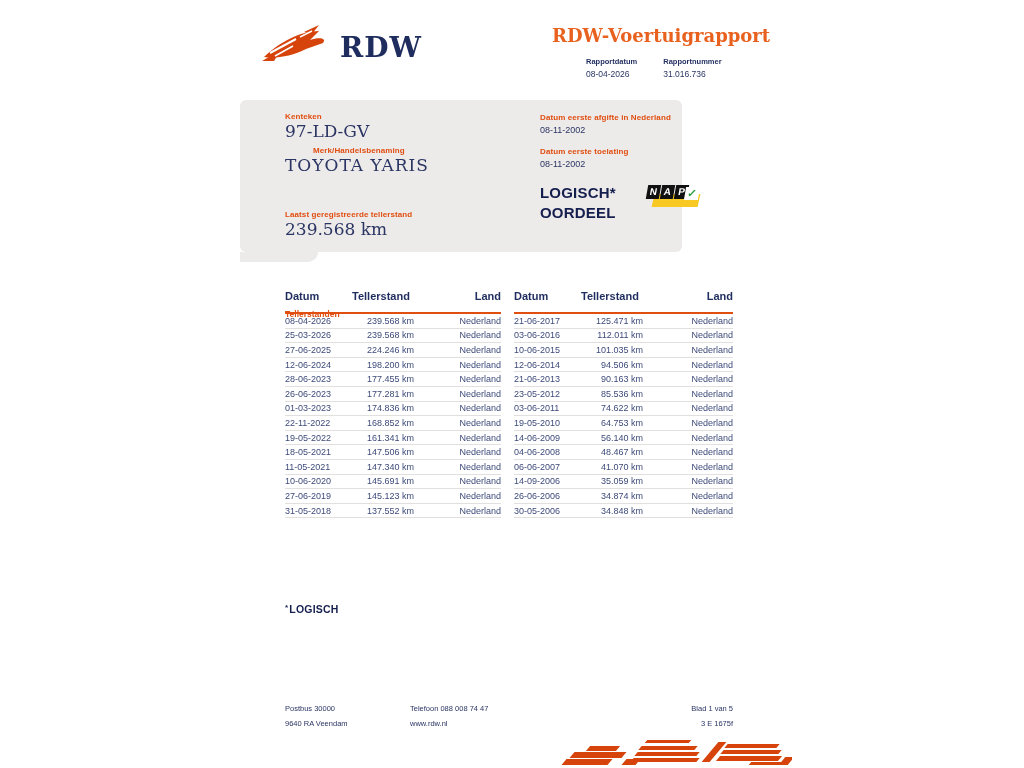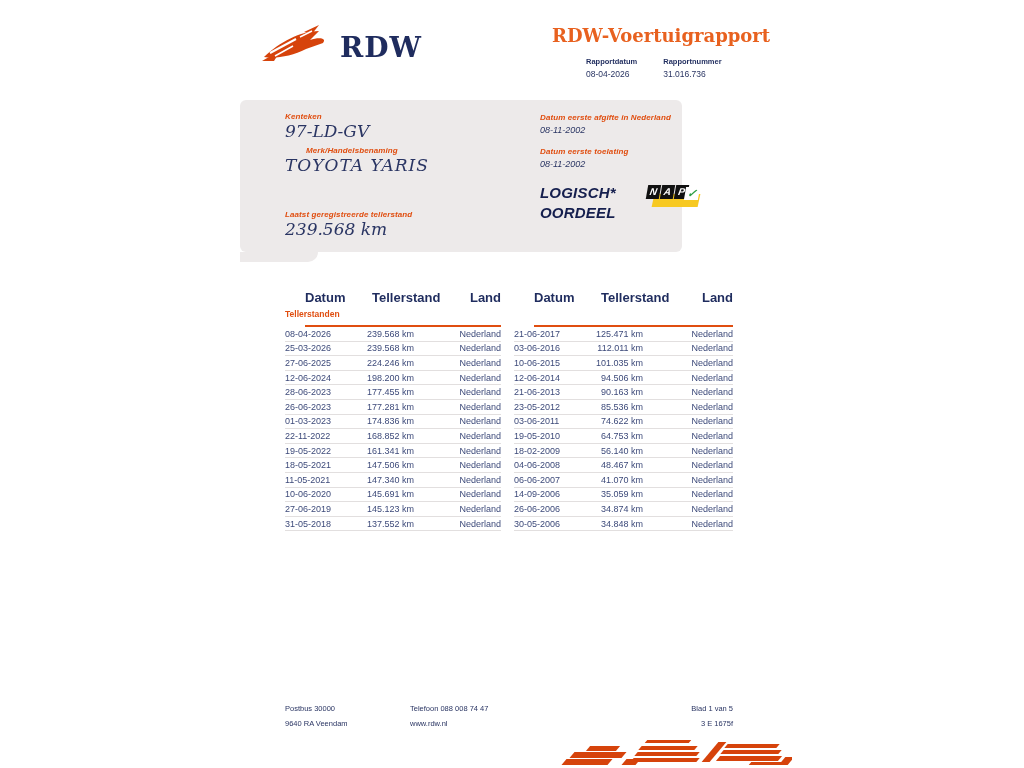--- a/index.html
+++ b/index.html
@@ -18,21 +18,21 @@
   .doc-title {
     font-family:"DejaVu Serif", serif; font-weight:bold; font-size:18px; color:#e8611f;margin-left:12px;
   }
   .report-meta { position:absolute; left:540px; top:57px; display:flex; gap:26px;margin-left:46px; }
   .meta-label { font-size:7.5px; font-weight:bold; color:#1f2c5e; }
   .meta-value { font-size:8.5px; color:#2a3563; margin-top:3px; }
 
   
   .summary-box {
     position:absolute; left:240px; top:100px; width:442px; height:152px;
-    background:#edeaea; border-radius:6px;font-style:italic;
+    background:#edeaea; border-radius:6px;
   }
   .summary-box::after {
     content:""; position:absolute; left:0; bottom:-10px; width:78px; height:10px;
     background:#edeaea; border-radius:0 0 10px 0;
   }
   .f-label { font-size:8px; font-weight:bold; color:#e04e10; letter-spacing:.1px; }
   .f-serif { font-family:"DejaVu Serif", serif; font-size:17px; color:#2a3563; }
   .f-small { font-size:9px; color:#2a3563; }
   .sb-item { position:absolute; }
   .oordeel {
@@ -59,22 +59,22 @@
     line-height:13px; transform:skewX(-10deg);
   }
 
   
   .meter-heading { position:absolute; left:285px; top:277px; font-size:8.5px; font-weight:bold; color:#e04e10;margin-top:32px; }
   .tables { position:absolute; left:285px; top:290px; display:flex; gap:13px; }
   .mtable { display:flex; flex-direction:column; }
   .mtable.left  { width:216px; }
   .mtable.right { width:219px; }
   .thead {
-    display:flex; border-bottom:2px solid #e04e10; padding-bottom:20px;
-    font-size:13px; font-weight:bold; color:#1f2c5e;margin-left:20px;
+    display:flex; border-bottom:2px solid #e04e10; padding-bottom:10px;
+    font-size:11px; font-weight:bold; color:#1f2c5e;
   }
   .trow {
     display:flex; border-bottom:1px solid #e2dfdf; height:14.6px; align-items:center;
     font-size:9px; color:#3d4a7a;
   }
   .tcell { display:block; }
   .c-datum  { width:67px; text-align:left; }
   .c-teller { width:62px; text-align:right; }
   .c-land   { flex:1; text-align:right; }
 
@@ -128,21 +128,21 @@
     </div>
     <div>
       <div class="meta-label">Rapportnummer</div>
       <div class="meta-value">31.016.736</div>
     </div>
   </div>
 
   <div class="summary-box">
     <div class="sb-item f-label" style="left:45px; top:12px;">Kenteken</div>
     <div class="sb-item f-serif" style="left:45px; top:21px;">97-LD-GV</div>
-    <div class="sb-item f-label" style="left:38px; top:46px;padding-left:28px;">Merk/Handelsbenaming</div>
+    <div class="sb-item f-label" style="left:45px; top:46px;padding-left:28px;">Merk/Handelsbenaming</div>
     <div class="sb-item f-serif" style="left:45px; top:55px; letter-spacing:1px;">TOYOTA YARIS</div>
     <div class="sb-item f-label" style="left:45px; top:110px;">Laatst geregistreerde tellerstand</div>
     <div class="sb-item f-serif" style="left:45px; top:119px;">239.568 km</div>
 
     <div class="sb-item f-label" style="left:300px; top:13px;">Datum eerste afgifte in Nederland</div>
     <div class="sb-item f-small" style="left:300px; top:25px;">08-11-2002</div>
     <div class="sb-item f-label" style="left:300px; top:47px;">Datum eerste toelating</div>
     <div class="sb-item f-small" style="left:300px; top:59px;">08-11-2002</div>
 
     <div class="oordeel">
@@ -282,21 +282,21 @@
             <span class="tcell c-datum">03-06-2011</span>
             <span class="tcell c-teller">74.622 km</span>
             <span class="tcell c-land">Nederland</span>
           </div>
           <div class="trow">
             <span class="tcell c-datum">19-05-2010</span>
             <span class="tcell c-teller">64.753 km</span>
             <span class="tcell c-land">Nederland</span>
           </div>
           <div class="trow">
-            <span class="tcell c-datum">18-02-2009</span>
+            <span class="tcell c-datum">14-06-2009</span>
             <span class="tcell c-teller">56.140 km</span>
             <span class="tcell c-land">Nederland</span>
           </div>
           <div class="trow">
             <span class="tcell c-datum">04-06-2008</span>
             <span class="tcell c-teller">48.467 km</span>
             <span class="tcell c-land">Nederland</span>
           </div>
           <div class="trow">
             <span class="tcell c-datum">06-06-2007</span>
@@ -316,20 +316,23 @@
           <div class="trow">
             <span class="tcell c-datum">30-05-2006</span>
             <span class="tcell c-teller">34.848 km</span>
             <span class="tcell c-land">Nederland</span>
           </div>
         </div>
     </div>
   </div>
 
   <div class="footnote">
+    <div class="fn-head">
+      <span class="fn-ast">*</span><span>LOGISCH</span>
+    </div>
   </div>
 
   <div class="footer-col footer-left">
     <div>Postbus 30000</div>
     <div>9640 RA Veendam</div>
   </div>
   <div class="footer-col footer-middle">
     <div>Telefoon 088 008 74 47</div>
     <div>www.rdw.nl</div>
   </div>

